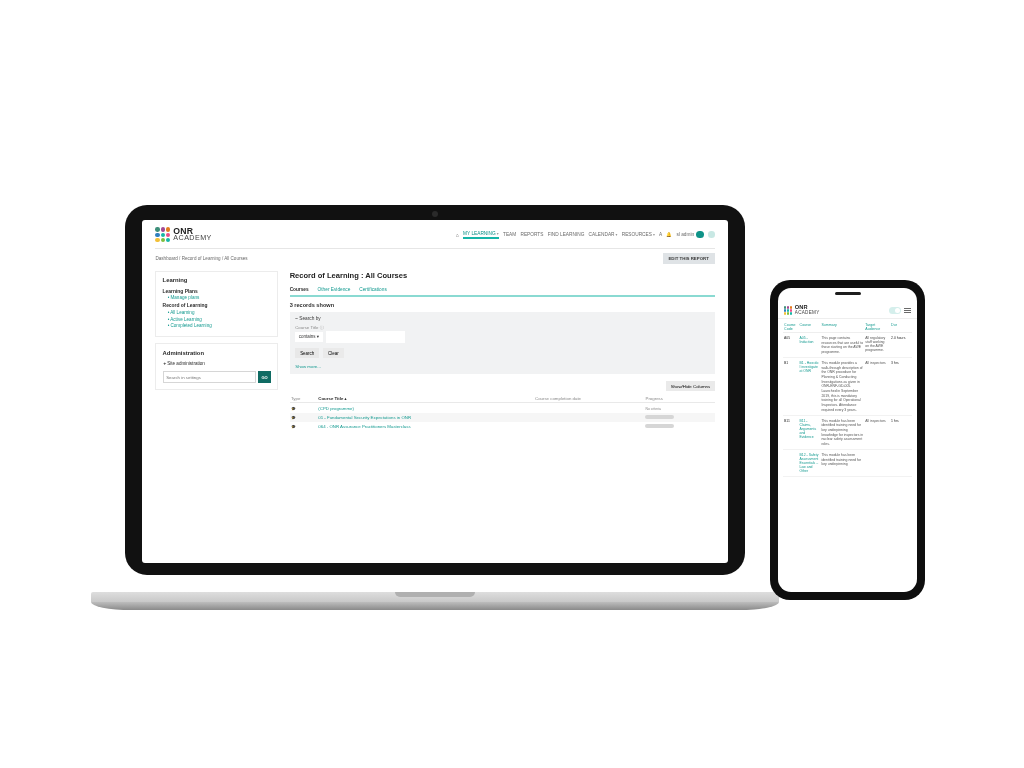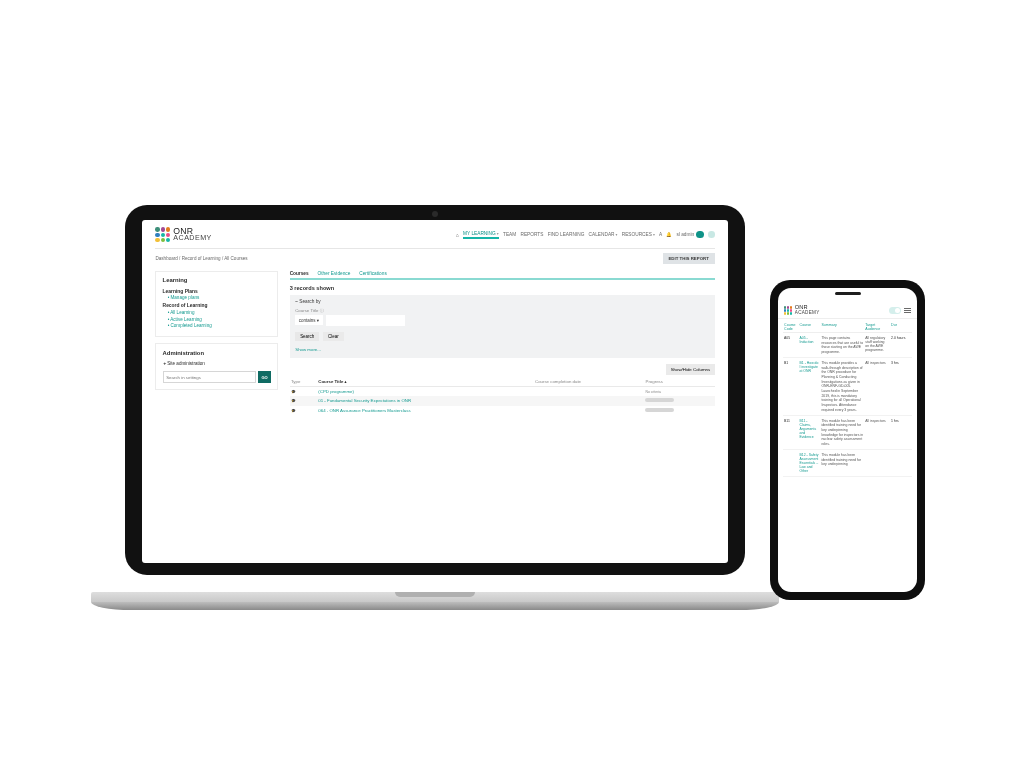--- a/index.html
+++ b/index.html
@@ -125,21 +125,21 @@
     grid-template-columns: repeat(3, 1fr);
     grid-template-rows: repeat(3, 1fr);
     gap: 0.15em;
     width: 2.6em; height: 2.6em;
   }
   .logo-dots span { border-radius: 50%; }
   .d1{background:#3e8f7a}.d2{background:#a24a92}.d3{background:#e37c1f}
   .d4{background:#2f7fbf}.d5{background:#17b6a7}.d6{background:#e94e8a}
   .d7{background:#f2c037}.d8{background:#7fbf3e}.d9{background:#17b6a7}
   .logo-text { line-height: 1; }
-  .logo-text .line1 { font-weight: 400; font-size: 1.55em; letter-spacing: 0.03em; color:#222;}
+  .logo-text .line1 { font-weight: 700; font-size: 1.55em; letter-spacing: 0.03em; color:#222;}
   .logo-text .line2 { font-weight: 300; font-size: 1.28em; letter-spacing: 0.06em; color:#444; }
 
   .mainnav { display: flex; align-items: center; gap: 0.9em; font-size: 0.85em; color:#6a6a6a; }
   .mainnav .navitem { white-space: nowrap; }
   .mainnav .navitem.active { color:#0a8f86; border-bottom: 2px solid #16b5a8; padding-bottom:0.25em;}
   .caret::after { content:" \25BE"; font-size:0.8em; color:#999; }
   .home-icon::before { content:"\2302"; font-size:1.1em; color:#6a6a6a; }
   .bell-icon::before { content:"\1F514"; font-size:0.95em; color:#6a6a6a; }
   .user-chip { display:flex; align-items:center; gap:0.4em; }
   .avatar-circle { width:1.6em;height:1.6em;border-radius:50%;background:#0f9388;display:inline-block;}
@@ -299,20 +299,21 @@
               <div class="side-title">Administration</div>
               <div class="admin-expand">Site administration</div>
               <div class="side-search-row">
                 <input class="side-search" placeholder="Search in settings" style="">
                 <button class="go-btn">GO</button>
               </div>
             </div>
           </aside>
 
           <section class="main">
+            <h1 class="page-title">Record of Learning : All Courses</h1>
 
             <div class="tabs">
               <div class="tab active">Courses</div>
               <div class="tab">Other Evidence</div>
               <div class="tab">Certifications</div>
             </div>
 
             <div class="rec-count">3 records shown</div>
 
             <div class="search-panel">

